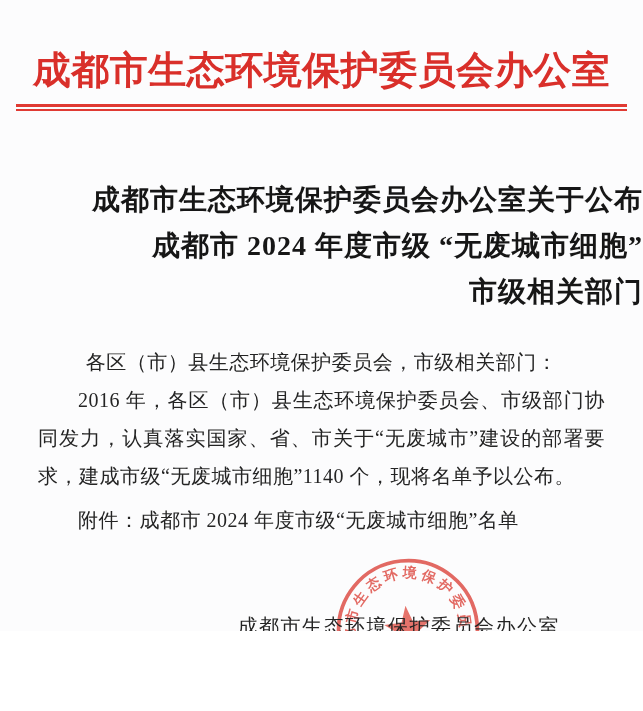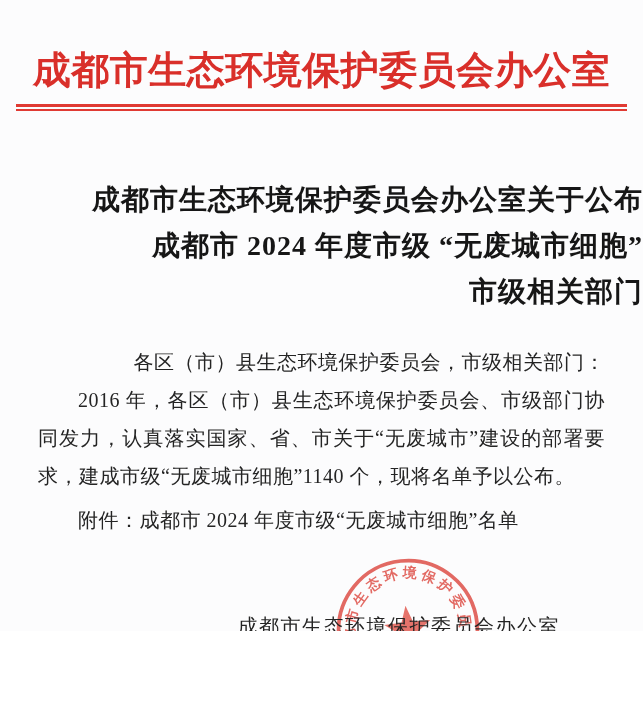--- a/index.html
+++ b/index.html
@@ -39,21 +39,21 @@
     white-space:nowrap;
   }
 
   
   .body-block {
     margin:28px 38px 0 38px;
     font-size:20px;
     line-height:38px;
     letter-spacing:0.5px;
   }
-  .salutation { text-align:right; }
+  .salutation { text-align:center; }
   .paragraph  { text-indent:2em; text-align:justify; }
   .attachment { text-indent:2em; margin-top:6px; }
 
   
   .closing { position:relative; height:190px; margin-top:0; }
   .seal {
     position:absolute;
     left:333px; top:16px;
     width:150px; height:150px;
     opacity:0.82;

